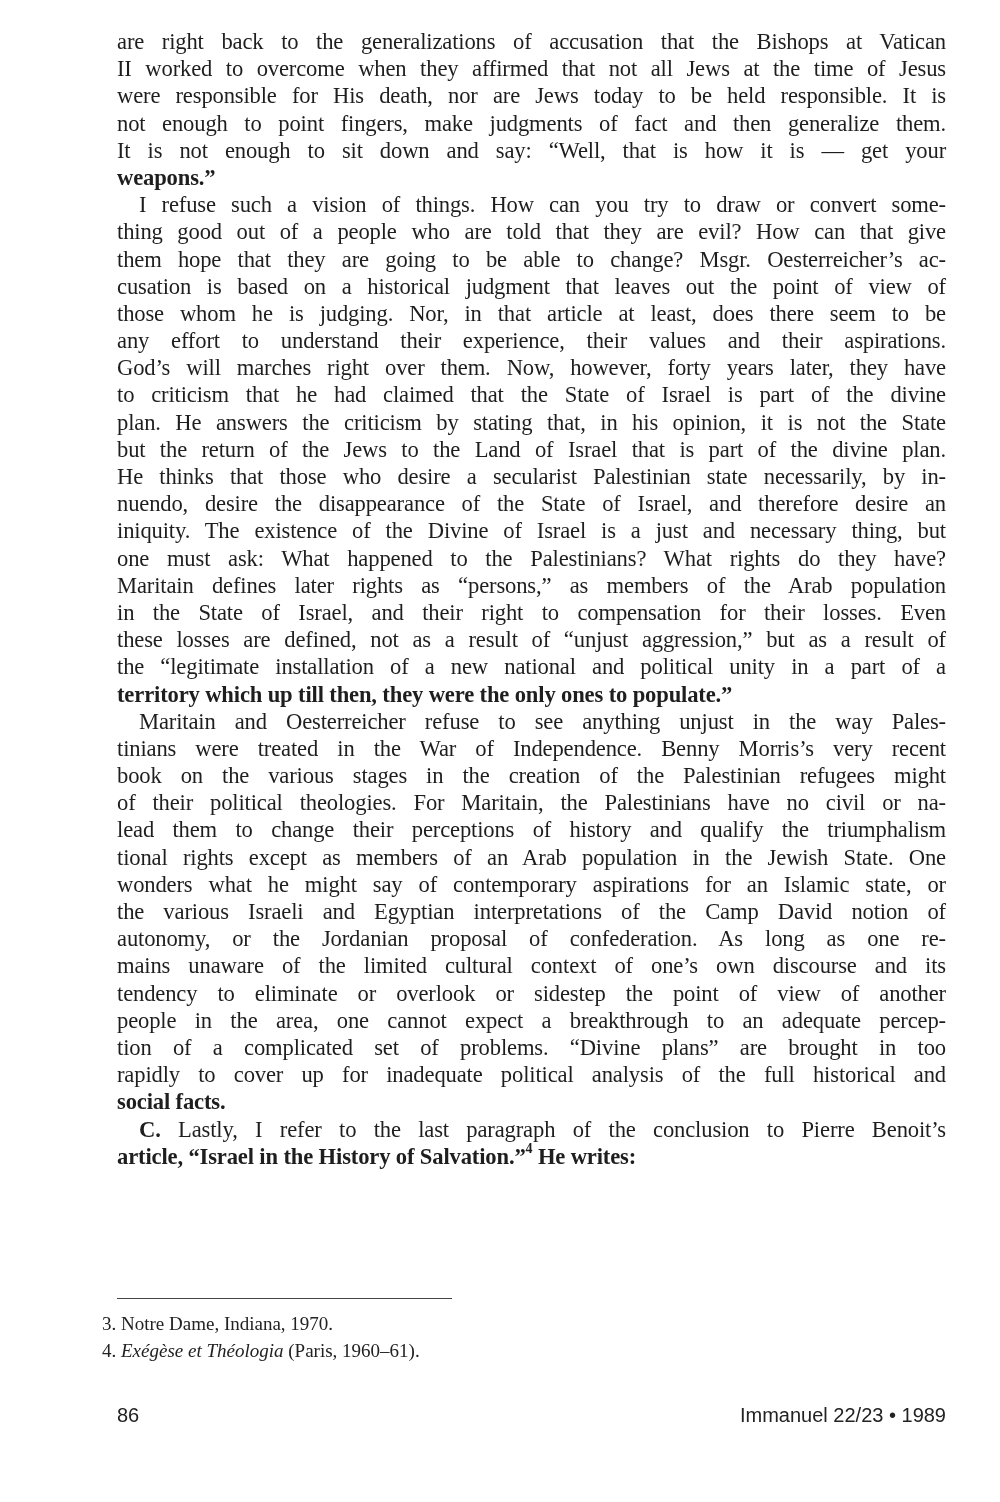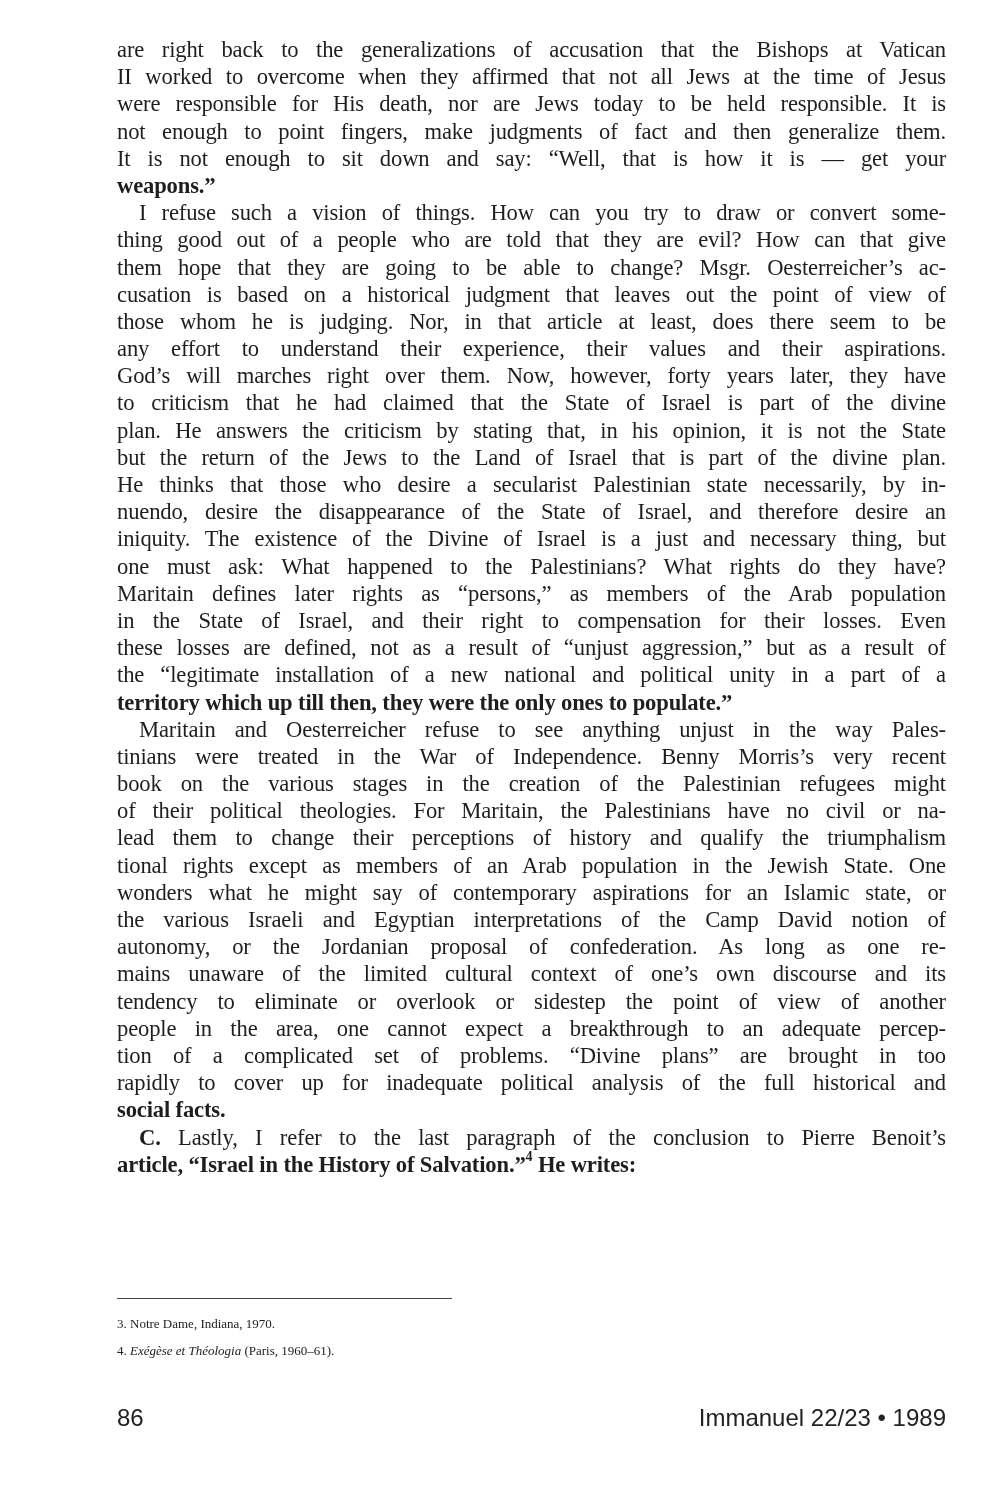--- a/index.html
+++ b/index.html
@@ -11,21 +11,21 @@
       width: 1000px;
       height: 1502px;
       position: relative;
       overflow: hidden;
       color: #1e1e1e;
       font-family: "Liberation Serif", "DejaVu Serif", serif;
     }
     .page {
       position: absolute;
       left: 117px;
-      top: 36px;
+      top: 28px;
       width: 829px;
     }
     .line {
       height: 27.2px;
       line-height: 27.2px;
       font-size: 22.6px;
       white-space: nowrap;
       text-align: justify;
       text-align-last: justify;
       letter-spacing: -0.15px;
@@ -49,33 +49,33 @@
     .footnote-rule {
       position: absolute;
       left: 117px;
       top: 1298px;
       width: 335px;
       height: 1px;
       background: #444;
     }
     .footnotes {
       position: absolute;
-      left: 117px;
+      left: 102px;
       top: 1310px;
-      font-size: 13px;
+      font-size: 19px;
       line-height: 27px;
       color: #222;
     }
     .footer {
       position: absolute;
       left: 117px;
       top: 1404px;
       width: 829px;
       font-family: "Liberation Sans", "DejaVu Sans", sans-serif;
-      font-size: 24px;
+      font-size: 20px;
       color: #222;
       display: flex;
       justify-content: space-between;
     }
   </style>
 </head>
 <body>
 
 <div class="page">
 

